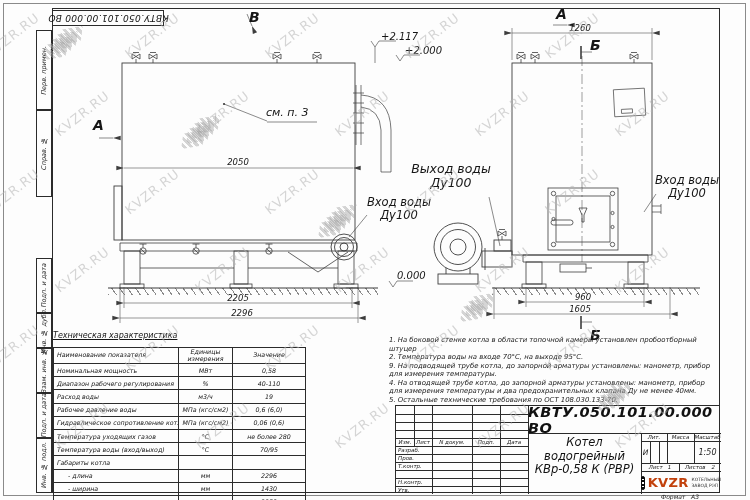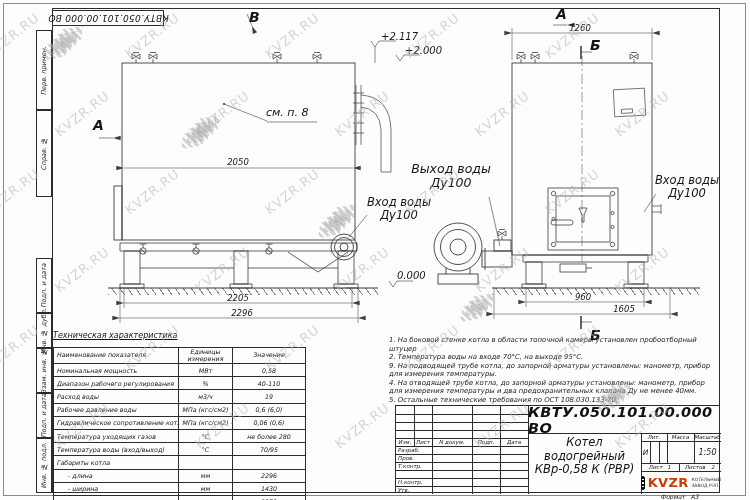--- a/index.html
+++ b/index.html
@@ -252,21 +252,21 @@
       </g>
       <line x1="581" y1="322" x2="592" y2="322"></line>
       <line x1="489" y1="197" x2="500" y2="246"></line>
       <line x1="367" y1="215" x2="349" y2="237"></line>
       <line x1="656" y1="194" x2="644" y2="212"></line>
     </g>
   </svg>
 
   <div class="txt marker" style="left:249px;top:9px;">В</div>
   <div class="txt marker" style="left:93px;top:117px;">А</div>
-  <div class="txt" style="left:266px;top:106px;font-size:11px;">см. п. 8</div>
+  <div class="txt" style="left:266px;top:106px;font-size:11px;">см. п. 3</div>
   <div class="txt elev" style="left:381px;top:31px;">+2.117</div>
   <div class="txt elev" style="left:405px;top:45px;">+2.000</div>
   <div class="txt elev" style="left:397px;top:270px;">0.000</div>
   <div class="txt dim ctr" style="left:238px;top:157px;">2050</div>
   <div class="txt dim ctr" style="left:238px;top:293px;">2205</div>
   <div class="txt dim ctr" style="left:242px;top:308px;">2296</div>
 
   <div class="txt ctr pipe-label" style="left:451px;top:162px;">
     <div>Выход воды</div>
     <div>Ду100</div>
@@ -278,21 +278,21 @@
   <div class="txt ctr pipe-label-sm" style="left:687px;top:174px;">
     <div>Вход воды</div>
     <div>Ду100</div>
   </div>
 
   <div class="txt marker" style="left:556px;top:6px;">А</div>
   <div class="txt marker" style="left:590px;top:37px;">Б</div>
   <div class="txt marker" style="left:590px;top:327px;">Б</div>
   <div class="txt dim ctr" style="left:580px;top:23px;">1260</div>
   <div class="txt dim ctr" style="left:583px;top:292px;">960</div>
-  <div class="txt dim ctr" style="left:580px;top:304px;margin-left:44px;">1605</div>
+  <div class="txt dim ctr" style="left:580px;top:304px;">1605</div>
 
   <div class="tech">
     <div class="tech-title">Техническая характеристика</div>
     <table class="tt">
       <colgroup>
           <col style="width:125px">
           <col style="width:54px">
           <col style="width:73px">
         </colgroup>
       <thead>

